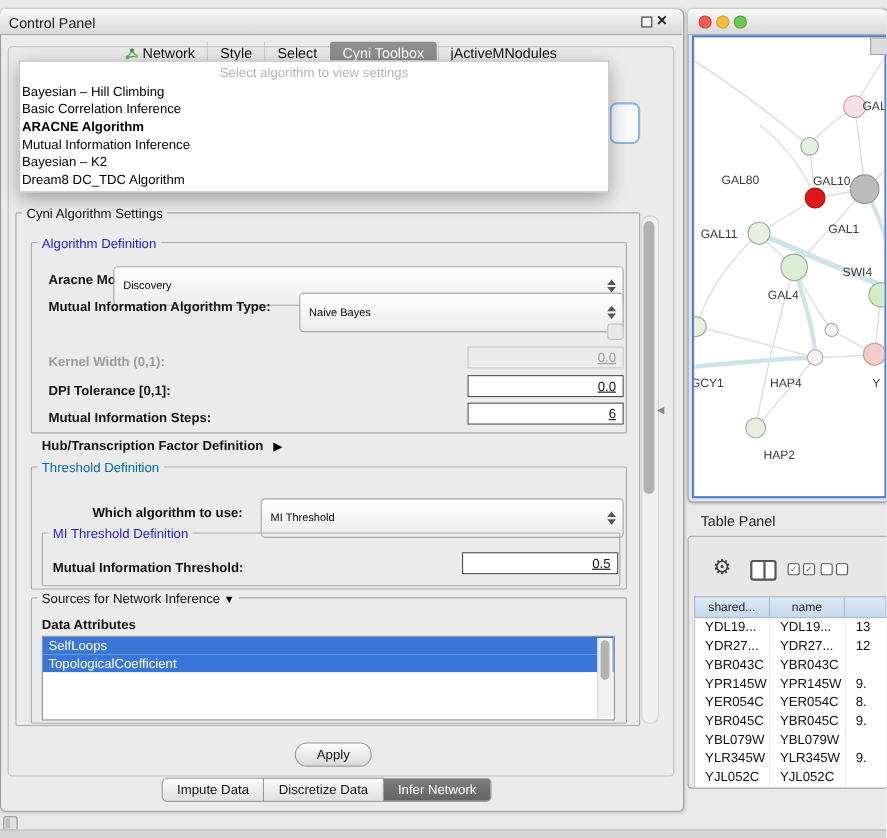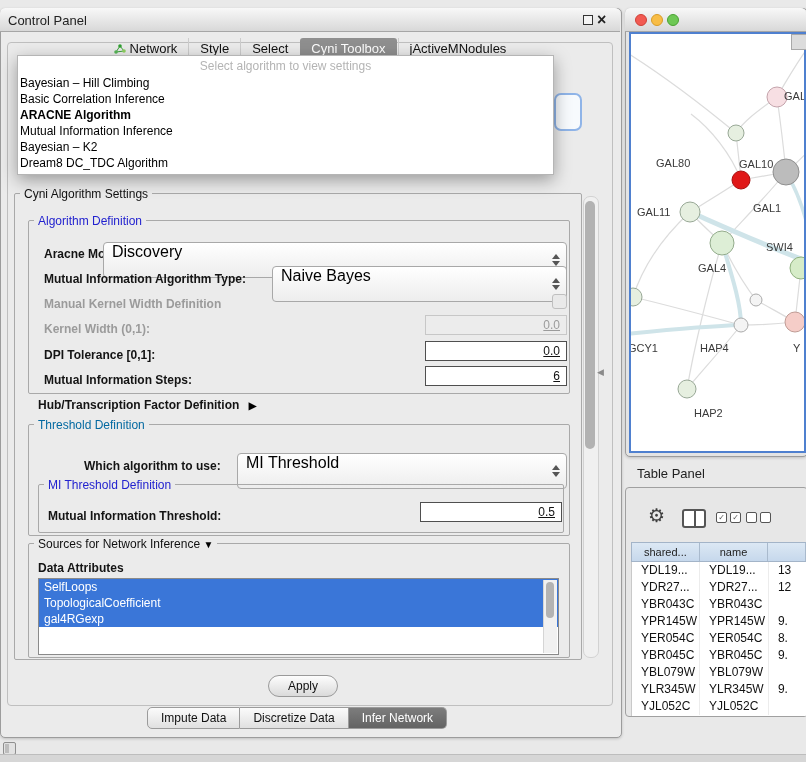--- a/index.html
+++ b/index.html
@@ -28,21 +28,21 @@
   .combo-fragment{position:absolute;width:24px;height:34px;border:2px solid #8fb4e8;
                   border-radius:7px;background:#f7fafd;}
   
   .group{position:absolute;border:1px solid #a9a9a9;border-radius:2px;}
   .gtitle{position:absolute;font-size:12px;background:#ebebeb;padding:0 4px;color:#111;white-space:nowrap;}
   .gtitle.blue{color:#2222cf;}
   .gtitle.green{color:#0369a1;}
   .lbl{position:absolute;font-size:12px;font-weight:bold;color:#141414;white-space:nowrap;}
   .lbl.dis{color:#9b9b9b;}
   .combo{position:absolute;height:36px;background:linear-gradient(#ffffff,#ededed);
-         border:1px solid #a8a8a8;border-radius:4px;font-size:16px;display:flex;
+         border:1px solid #a8a8a8;border-radius:4px;font-size:10px;display:flex;align-items:center;
          padding-left:8px;box-sizing:border-box;color:#000;}
   .combo .arr{position:absolute;right:5px;top:50%;margin-top:-6px;width:9px;height:12px;}
   .combo .arr:before,.combo .arr:after{content:"";position:absolute;left:0;
         border-left:4.5px solid transparent;border-right:4.5px solid transparent;}
   .combo .arr:before{top:0;border-bottom:5px solid #555;}
   .combo .arr:after{bottom:0;border-top:5px solid #555;}
   .field{position:absolute;height:20px;border:1px solid #4f4f4f;background:#fff;font-size:12px;
          display:flex;align-items:center;justify-content:flex-end;padding-right:6px;box-sizing:border-box;text-decoration:underline;}
   .field.dis{border-color:#c7c7c7;background:#ececec;color:#9b9b9b;}
   .checkbox{position:absolute;width:15px;height:15px;border:1px solid #bfbfbf;background:#e9e9e9;
@@ -160,21 +160,20 @@
     <span>Discovery</span>
     <span class="arr"></span>
   </div>
 
   <span class="lbl" style="left:44px;top:272px;">Mutual Information Algorithm Type:</span>
   <div class="combo" style="left:272px;top:266px;width:295px;">
     <span>Naive Bayes</span>
     <span class="arr"></span>
   </div>
 
-  <span class="lbl dis" style="left:44px;top:297px;">Manual Kernel Width Definition</span>
   <div class="checkbox" style="left:552px;top:294px;"></div>
 
   <span class="lbl dis" style="left:44px;top:322px;">Kernel Width (0,1):</span>
   <div class="field dis" style="left:425px;top:315px;width:142px;">0.0</div>
 
   <span class="lbl" style="left:44px;top:348px;">DPI Tolerance [0,1]:</span>
   <div class="field" style="left:425px;top:341px;width:142px;">0.0</div>
 
   <span class="lbl" style="left:44px;top:373px;">Mutual Information Steps:</span>
   <div class="field" style="left:425px;top:366px;width:142px;">6</div>
@@ -202,21 +201,20 @@
   <div class="group" style="left:28px;top:543px;width:540px;height:113px;"></div>
   <span class="gtitle" style="left:34px;top:537px;">
     <span>Sources for Network Inference</span>
     <span class="tri">▼</span>
   </span>
   <span class="lbl" style="left:38px;top:561px;">Data Attributes</span>
 
   <div class="listbox" style="left:38px;top:578px;width:519px;height:75px;">
     <div class="litem sel">SelfLoops</div>
     <div class="litem sel">TopologicalCoefficient</div>
-    <div class="litem sel">gal4RGexp</div>
     <div class="lsb">
         <div class="thumb"></div>
       </div>
   </div>
 
   <div class="btn" style="left:268px;top:675px;width:70px;">Apply</div>
 
   <div class="segbar" style="left:147px;top:707px;">
     <div class="seg">Impute Data</div>
     <div class="seg">Discretize Data</div>

